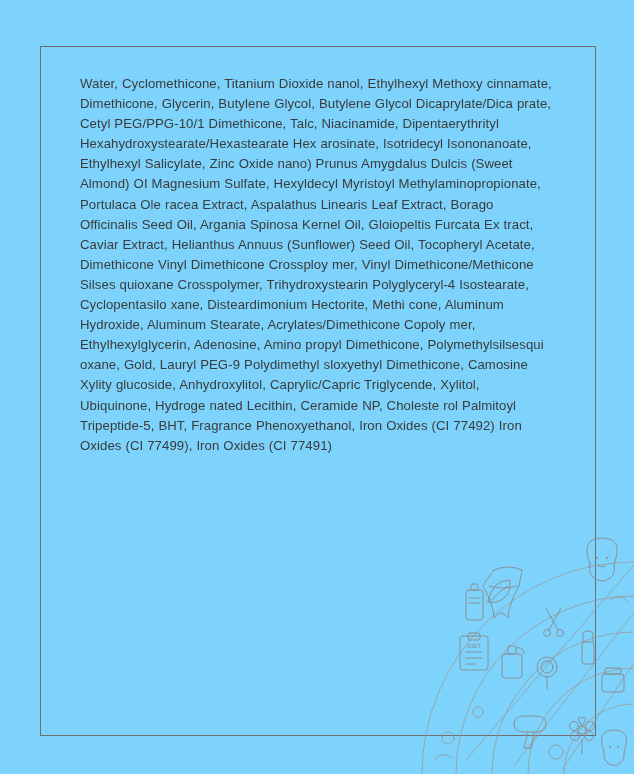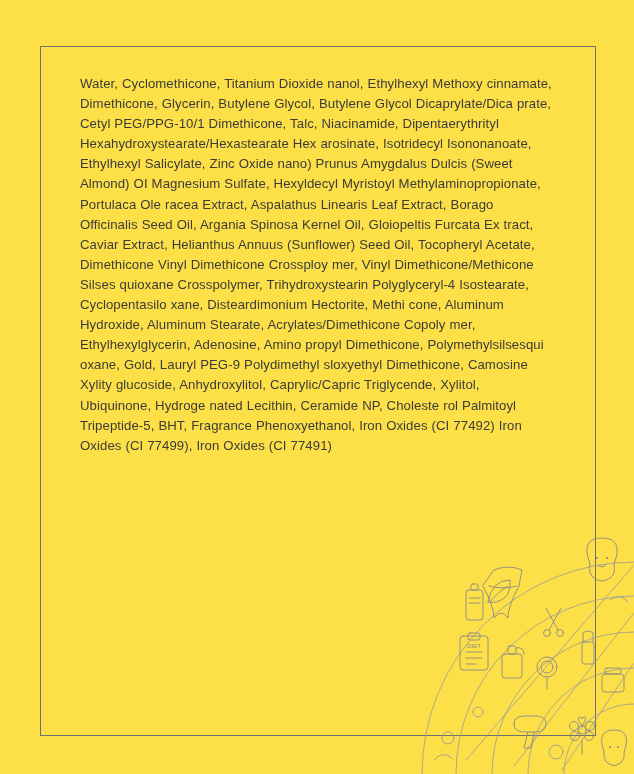--- a/index.html
+++ b/index.html
@@ -14,21 +14,21 @@
     overflow: hidden;
     font-family: "Liberation Sans", sans-serif;
   }
 
   #page {
     position: absolute;
     left: 0;
     top: 0;
     width: 634px;
     height: 774px;
-    background: #fde047;
+    background: #7dd3fc;
   }
 
   
   #content-frame {
     position: absolute;
     left: 40px;
     top: 46px;
     width: 556px;
     height: 690px;
     border: 1px solid #6f6f6f;

